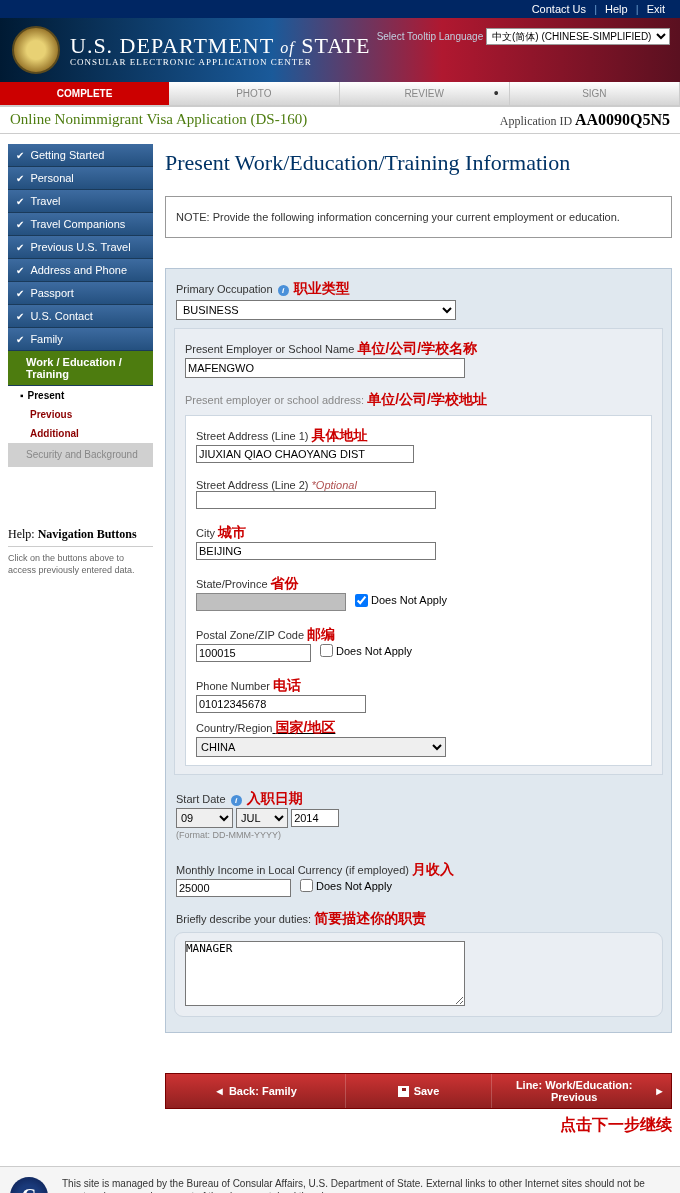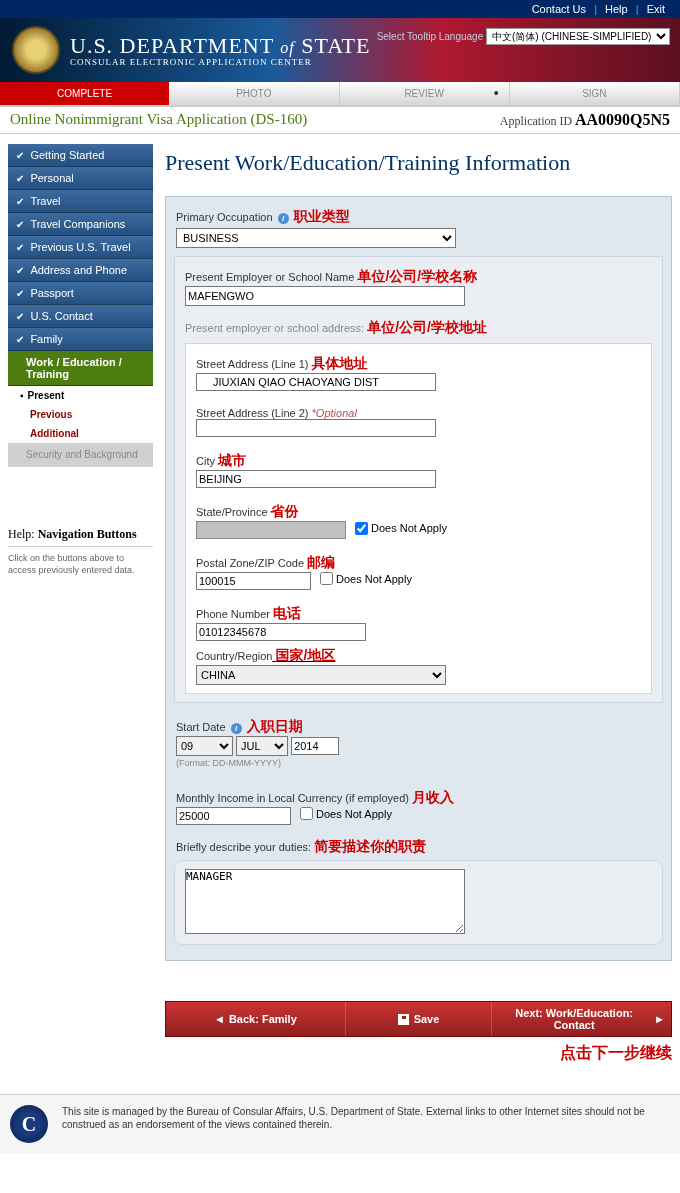--- a/index.html
+++ b/index.html
@@ -10,21 +10,21 @@
 .header { background: linear-gradient(90deg, #001a33 0%, #1a5a9a 40%, #b01830 65%, #5a1020 100%); padding: 8px 12px; display: flex; align-items: center; position: relative; }
 .seal { width: 48px; height: 48px; border-radius: 50%; background: radial-gradient(circle, #e8d174 30%, #9c7a2e 70%); border: 2px solid #5a4a1e; margin-right: 10px; }
 .dept-text { color: #fff; font-family: 'Times New Roman', serif; }
 .dept-title { font-size: 22px; letter-spacing: 1px; }
 .dept-title .of { font-style: italic; font-size: 16px; }
 .dept-sub { font-size: 9px; letter-spacing: 1px; margin-top: -2px; }
 .tooltip-lang { position: absolute; right: 10px; top: 10px; font-size: 10px; color: #c0d0e0; }
 .tooltip-lang select { font-size: 10px; border: 1px solid #999; background: #fff; padding: 1px; }
 .tab-row { display: flex; background: #f5f5f5; border-bottom: 2px solid #ccc; }
 .tab { flex: 1; text-align: center; padding: 6px 0; font-size: 10px; color: #888; background: linear-gradient(#fff,#d5d5d5); border-right: 1px solid #ccc; position: relative; }
-.tab.complete { background: #c00; color: #fff; font-weight: normal; border-right: none; }
+.tab.complete { background: #c00; color: #fff; font-weight: bold; border-right: none; }
 .tab.modified::after { content: "•"; position: absolute; right: 10px; top: 3px; color: #333; font-size: 14px; }
 .app-title-row { padding: 4px 10px; border-bottom: 1px solid #ccc; display: flex; justify-content: space-between; font-family: 'Times New Roman', serif; }
 .app-title { color: #4d7c0f; font-size: 15px; }
 .app-id-label { color: #444; font-size: 12px; }
 .app-id { color: #000; font-weight: bold; font-size: 16px; }
 .main-area { display: flex; align-items: flex-start; padding: 10px 8px 20px 8px; }
 .sidebar { width: 145px; flex-shrink: 0; margin-right: 12px; }
 .side-item { background: linear-gradient(#3d6ba0,#24507f); color: #fff; padding: 5px 8px; font-size: 11px; border-bottom: 1px solid #1a3a5a; cursor: pointer; display: flex; align-items: center; }
 .side-item .chk { margin-right: 6px; font-size: 10px; }
 .side-item.active { background: #4d7c0f; font-weight: bold; align-items: flex-end; }
@@ -162,20 +162,21 @@
     <div class="side-sub disabled">Security and Background</div>
 
     <div class="help-box">
       <div class="help-title"><span>Help:</span> <b>Navigation Buttons</b></div>
       <div class="help-text">Click on the buttons above to access previously entered data.</div>
     </div>
   </div>
 
   <div class="content">
     <div class="page-heading">Present Work/Education/Training Information</div>
+    <div class="note-box">NOTE: Provide the following information concerning your current employment or education.</div>
 
     <div class="form-area">
       <div class="field-row">
         <span class="field-label">Primary Occupation</span>
         <span class="info-icon">i</span>
         <span class="annotation">职业类型</span>
       </div>
       <select class="wide"><option>BUSINESS</option></select>
 
       <div class="sub-box">
@@ -184,21 +185,21 @@
         <input class="wide" value="MAFENGWO" style="">
 
         <div style="margin-top:10px;">
           <span class="field-label" style="color:#888;">Present employer or school address:</span>
           <span class="annotation">单位/公司/学校地址</span>
         </div>
 
         <div class="inner-box">
           <span class="field-label">Street Address (Line 1)</span>
           <span class="annotation">具体地址</span><br>
-          <input style="width: 240px; height: 18px; border: 1px solid rgb(119, 119, 119); padding: 1px 16px; font-size: 11px;" value="JIUXIAN QIAO CHAOYANG DIST">
+          <input style="width: 218px; height: 18px; border: 1px solid rgb(119, 119, 119); padding: 1px 2px; font-size: 11px;" value="JIUXIAN QIAO CHAOYANG DIST">
 
           <div style="margin-top:10px;">
             <span class="field-label">Street Address (Line 2)</span>
             <span class="optional">*Optional</span><br>
             <input style="width: 240px; height: 18px; border: 1px solid rgb(119, 119, 119); padding: 1px 2px; font-size: 11px;" value="">
           </div>
 
           <div style="margin-top:12px;">
             <span class="field-label">City</span>
             <span class="annotation">城市</span><br>
@@ -271,21 +272,21 @@
     <div class="nav-buttons">
       <div class="nav-btn">
           <span class="tri-l">◄</span>
           <span>Back: Family</span>
         </div>
       <div class="nav-btn save">
           <span class="floppy"></span>
           <span>Save</span>
         </div>
       <div class="nav-btn">
-          <span>Next: Work/Education: Contact</span>
+          <span>Line: Work/Education: Previous</span>
           <span class="tri-r">►</span>
         </div>
     </div>
     <div class="next-annotation">点击下一步继续</div>
   </div>
 </div>
 
 <div class="footer">
   <div class="footer-seal">C</div>
   <div class="footer-text">

